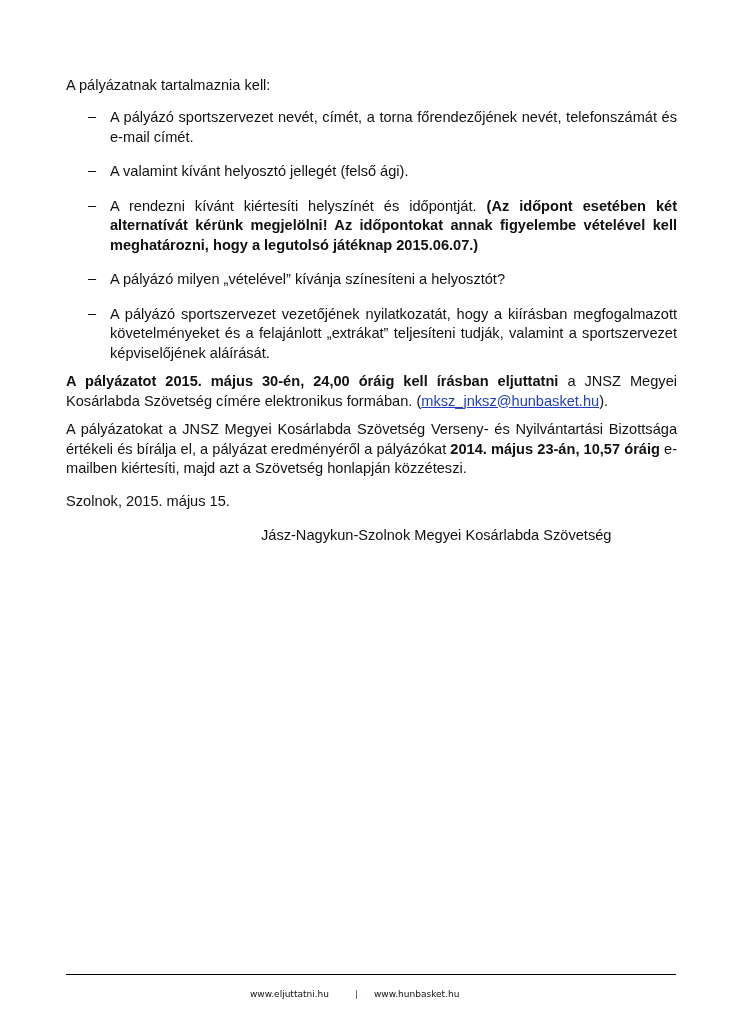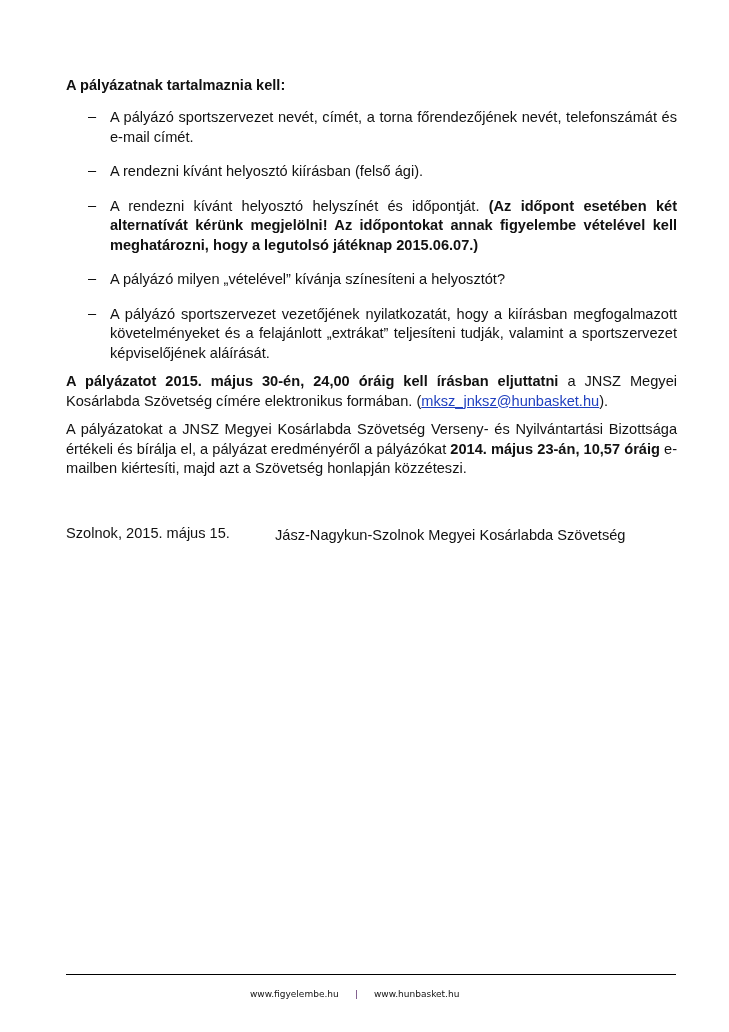--- a/index.html
+++ b/index.html
@@ -3,54 +3,54 @@
   <meta charset="utf-8">
   <style>
     html, body { margin: 0; padding: 0; background: #ffffff; }
     body {
       width: 729px; height: 1032px; position: relative; overflow: hidden;
       font-family: "Liberation Sans", sans-serif; font-size: 14.6px; color: #111111;
     }
     .page { position: absolute; left: 66px; top: 0; width: 611px; }
     p { margin: 0; line-height: 19.5px; text-align: justify; }
     b { font-weight: bold; }
-    .intro { position: absolute; top: 76px; left: 0; font-weight: bold; }
+    .intro { position: absolute; top: 76px; left: 0; }
     .list { position: absolute; top: 108px; left: 0; width: 611px; }
     .item { position: relative; padding-left: 44px; margin-bottom: 15px; }
     .item .dash { position: absolute; left: 22px; top: 0; }
     .item p { text-align: justify; }
     .deadline { position: absolute; top: 372px; left: 0; width: 611px; }
     .eval { position: absolute; top: 420px; left: 0; width: 611px; }
-    .place { position: absolute; top: 492px; left: 0; margin-top: 32px; }
-    .signature { position: absolute; top: 526px; left: 209px; text-align: right; }
+    .place { position: absolute; top: 492px; left: 0; }
+    .signature { position: absolute; top: 526px; left: 195px; text-align: right; }
     a.email { color: #1a0dab; color: #1f3fbf; }
     .footer-line { position: absolute; left: 66px; top: 974px; width: 610px; height: 1px; background: #000; }
     .footer { position: absolute; top: 989px; left: 0; width: 729px; font-family: "DejaVu Sans", sans-serif; font-size: 9px; color: #111; }
     .footer .l1 { position: absolute; left: 250px; }
     .footer .sep { position: absolute; left: 355px; color: #5a2d6b; }
     .footer .l2 { position: absolute; left: 374px; }
   </style>
 </head>
 <body>
 
 <div class="page">
   <p class="intro">A pályázatnak tartalmaznia kell:</p>
 
   <div class="list">
     <div class="item">
       <span class="dash">–</span>
       <p>A pályázó sportszervezet nevét, címét, a torna főrendezőjének nevét, telefonszámát és e-mail címét.</p>
     </div>
     <div class="item">
       <span class="dash">–</span>
-      <p>A rendezni kívánt helyosztó kiírásban (felső ági).</p>
+      <p>A valamint kívánt helyosztó jellegét (felső ági).</p>
     </div>
     <div class="item">
       <span class="dash">–</span>
-      <p><span>A rendezni kívánt helyosztó helyszínét és időpontját. </span><b>(Az időpont esetében két alternatívát kérünk megjelölni! Az időpontokat annak figyelembe vételével kell meghatározni, hogy a legutolsó játéknap 2015.06.07.)</b></p>
+      <p><span>A rendezni kívánt kiértesíti helyszínét és időpontját. </span><b>(Az időpont esetében két alternatívát kérünk megjelölni! Az időpontokat annak figyelembe vételével kell meghatározni, hogy a legutolsó játéknap 2015.06.07.)</b></p>
     </div>
     <div class="item">
       <span class="dash">–</span>
       <p>A pályázó milyen „vételével” kívánja színesíteni a helyosztót?</p>
     </div>
     <div class="item">
       <span class="dash">–</span>
       <p>A pályázó sportszervezet vezetőjének nyilatkozatát, hogy a kiírásban megfogalmazott követelményeket és a felajánlott „extrákat” teljesíteni tudják, valamint a sportszervezet képviselőjének aláírását.</p>
     </div>
   </div>
@@ -58,16 +58,16 @@
   <p class="deadline"><b>A pályázatot 2015. május 30-én, 24,00 óráig kell írásban eljuttatni</b><span> a JNSZ Megyei Kosárlabda Szövetség címére elektronikus formában. (</span><a class="email" href="#">mksz_jnksz@hunbasket.hu</a><span>).</span></p>
 
   <p class="eval"><span>A pályázatokat a JNSZ Megyei Kosárlabda Szövetség Verseny- és Nyilvántartási Bizottsága értékeli és bírálja el, a pályázat eredményéről a pályázókat </span><b>2014. május 23-án, 10,57 óráig</b><span> e-mailben kiértesíti, majd azt a Szövetség honlapján közzéteszi.</span></p>
 
   <p class="place">Szolnok, 2015. május 15.</p>
   <p class="signature">Jász-Nagykun-Szolnok Megyei Kosárlabda Szövetség</p>
 </div>
 
 <div class="footer-line"></div>
 <div class="footer">
-  <span class="l1">www.figyelembe.hu</span>
+  <span class="l1">www.eljuttatni.hu</span>
   <span class="sep">|</span>
   <span class="l2">www.hunbasket.hu</span>
 </div>
 
 </body></html>

